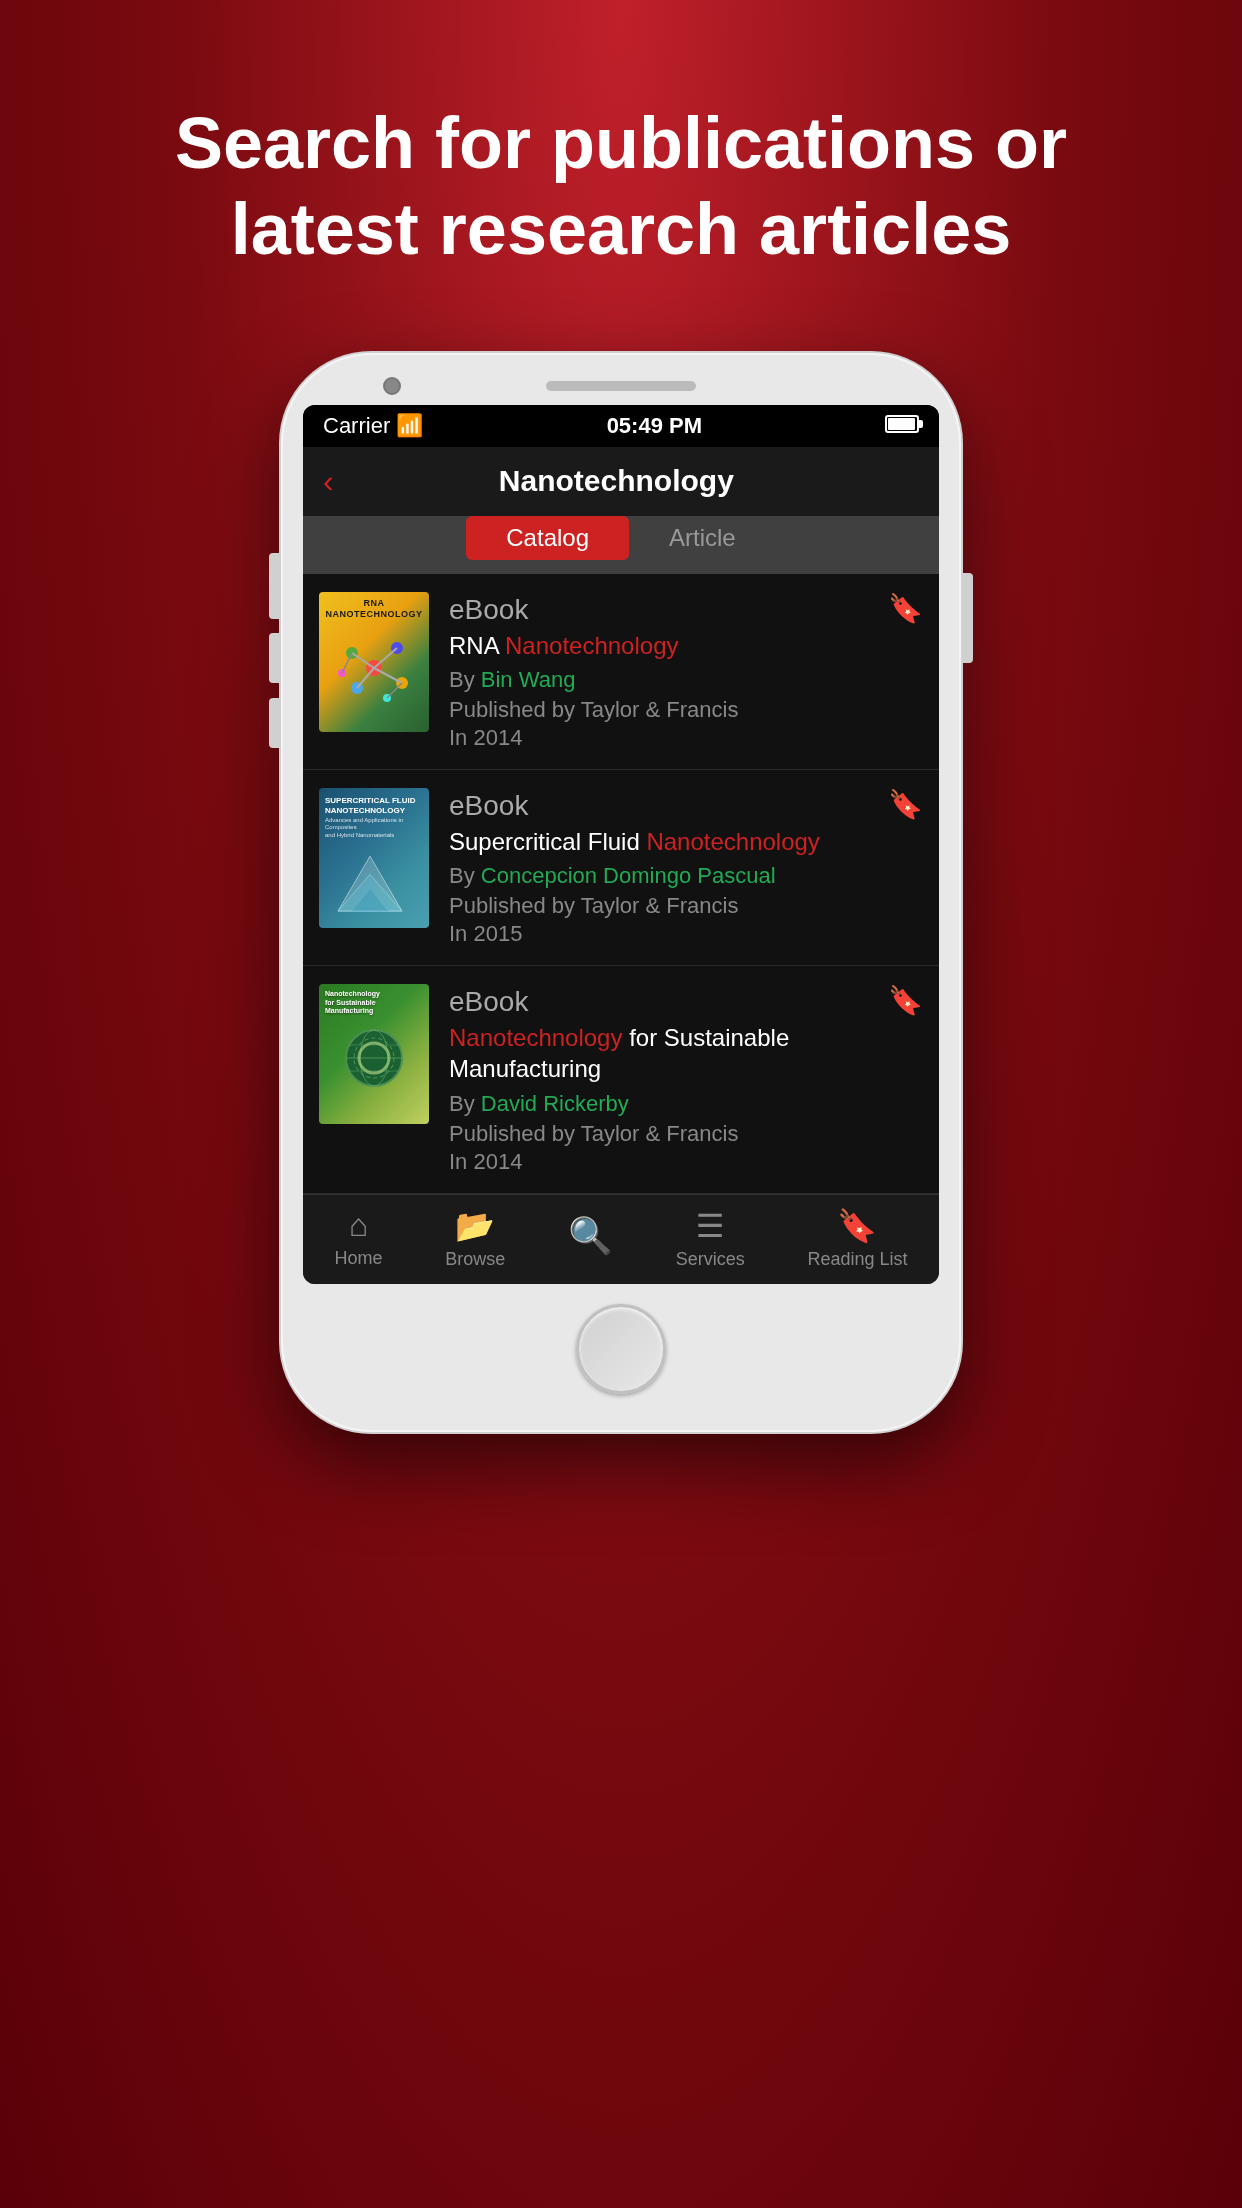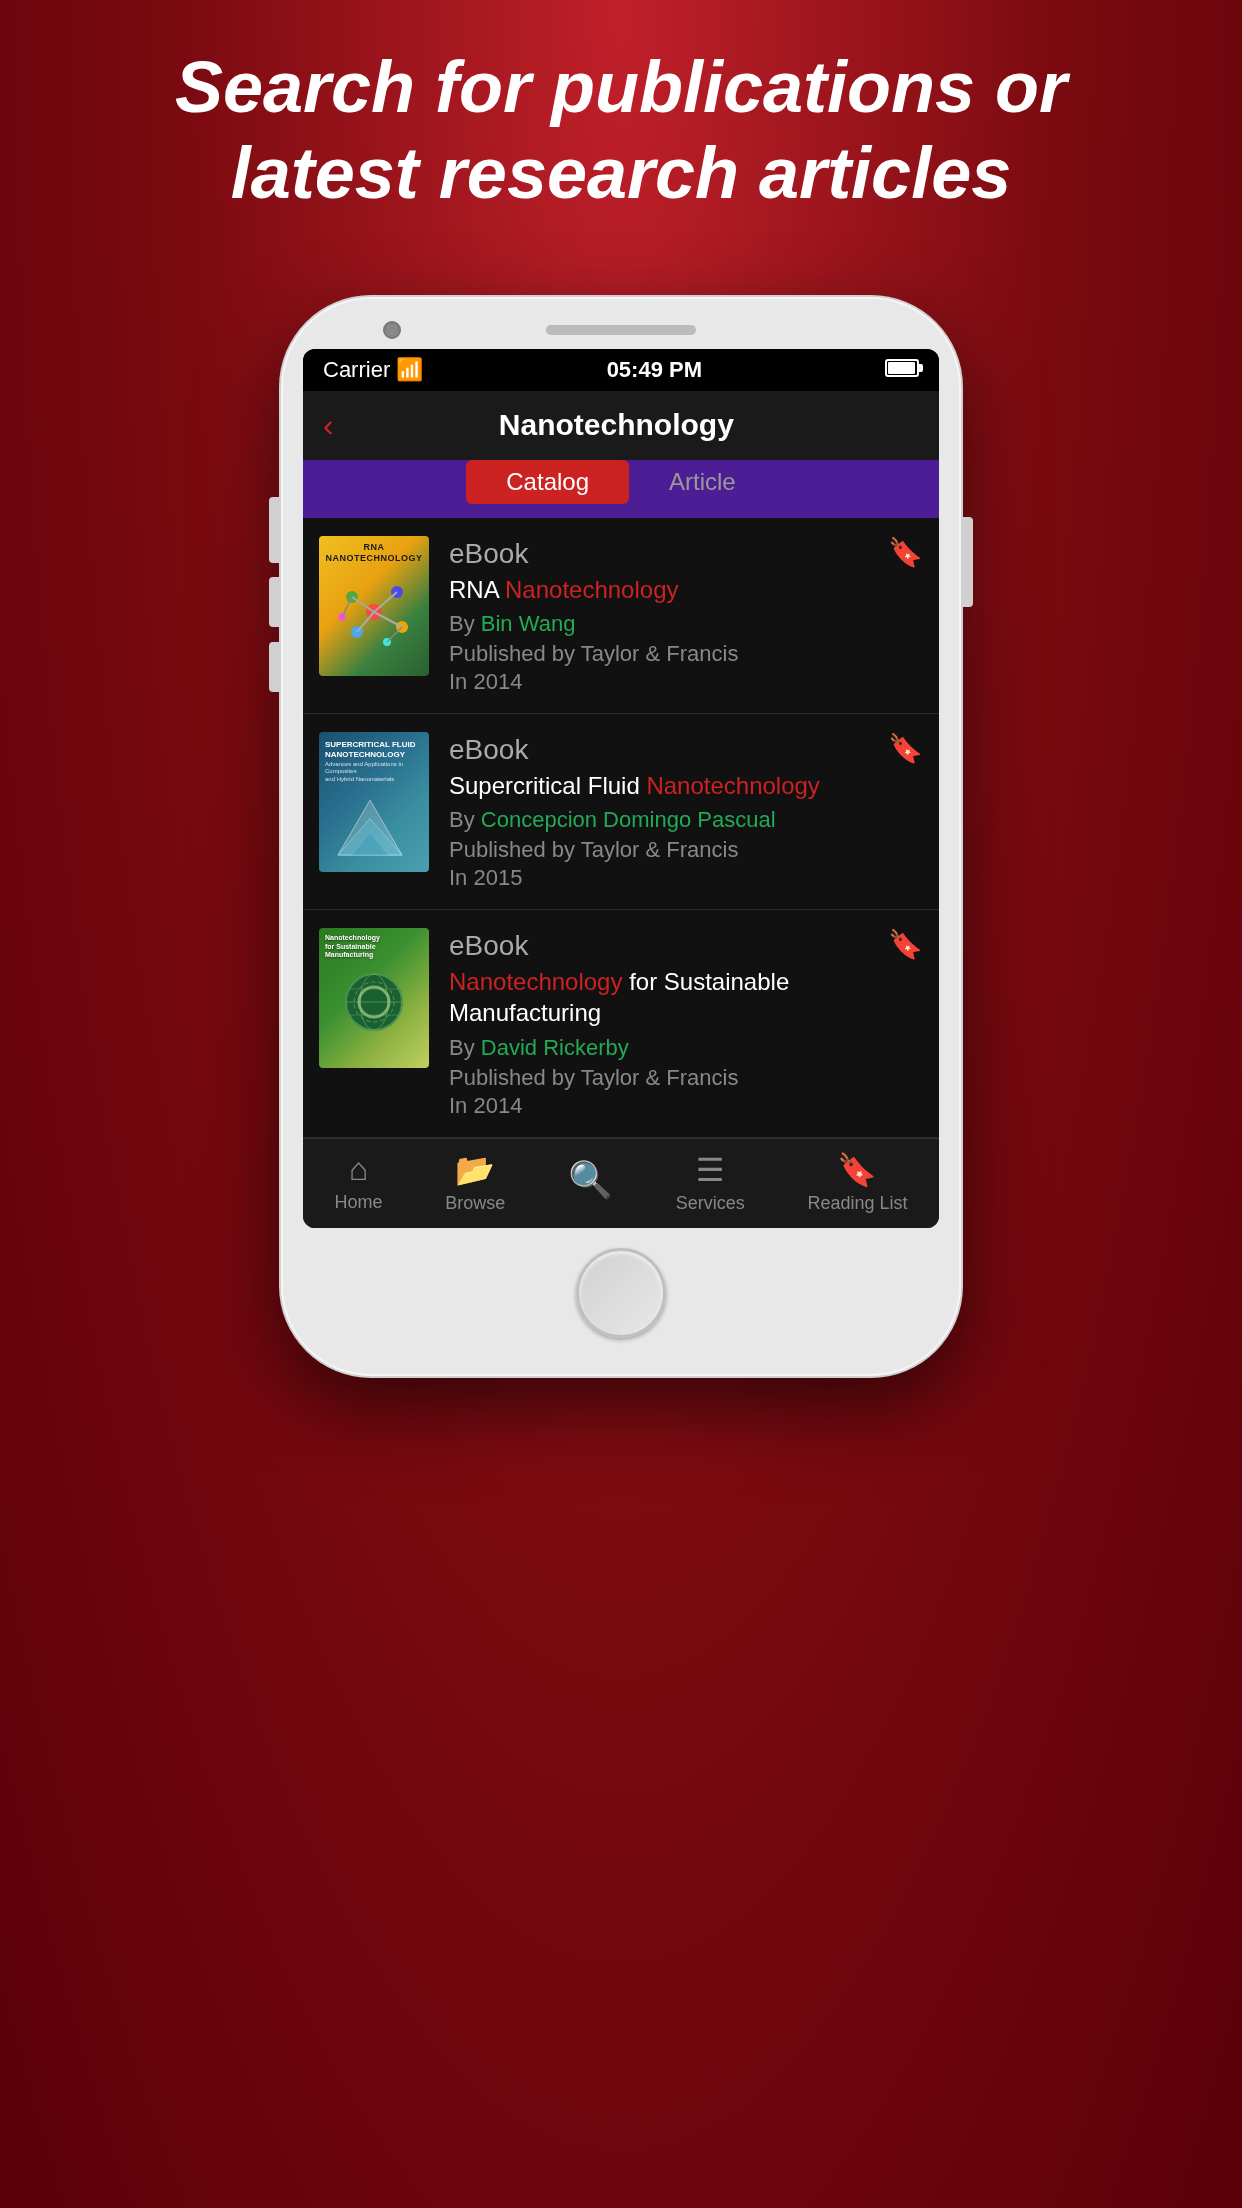--- a/index.html
+++ b/index.html
@@ -14,25 +14,24 @@
       font-family: -apple-system, 'Helvetica Neue', Arial, sans-serif;
       overflow: hidden;
       position: relative;
     }
 
     .headline {
       color: white;
       font-size: 72px;
       font-weight: 600;
       text-align: center;
-      margin-top: 44px;
+      margin-top: 100px;
       line-height: 1.2;
       padding: 0 80px;
       width: 100%;
-      font-style: italic;
     }
 
     
     .phone-shell {
       width: 680px;
       background: #e8e8e8;
       border-radius: 90px;
       padding: 28px 22px;
       margin-top: 80px;
       box-shadow:
@@ -170,21 +169,21 @@
       color: white;
       font-size: 30px;
       font-weight: 600;
       flex: 1;
       text-align: center;
       margin-right: 30px;
     }
 
     
     .tabs-bar {
-      background: #4c1d95;
+      background: #404040;
       display: flex;
       justify-content: center;
       gap: 0;
       padding: 0 20px 14px;
     }
 
     .tab-btn {
       padding: 8px 40px;
       border-radius: 6px;
       font-size: 24px;

